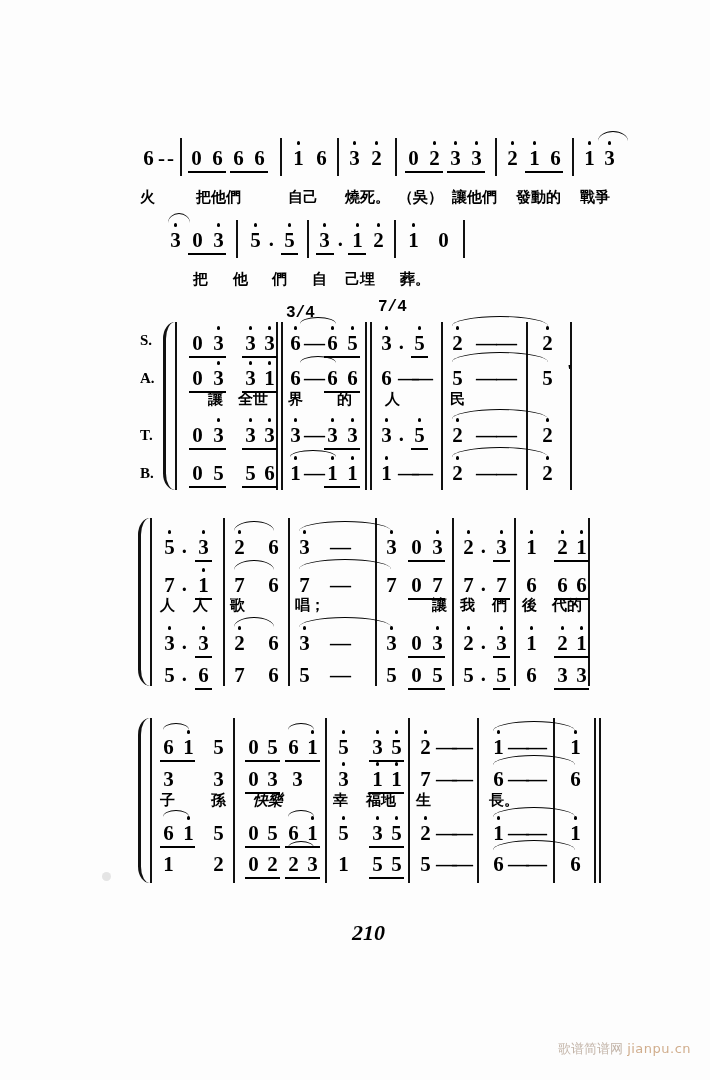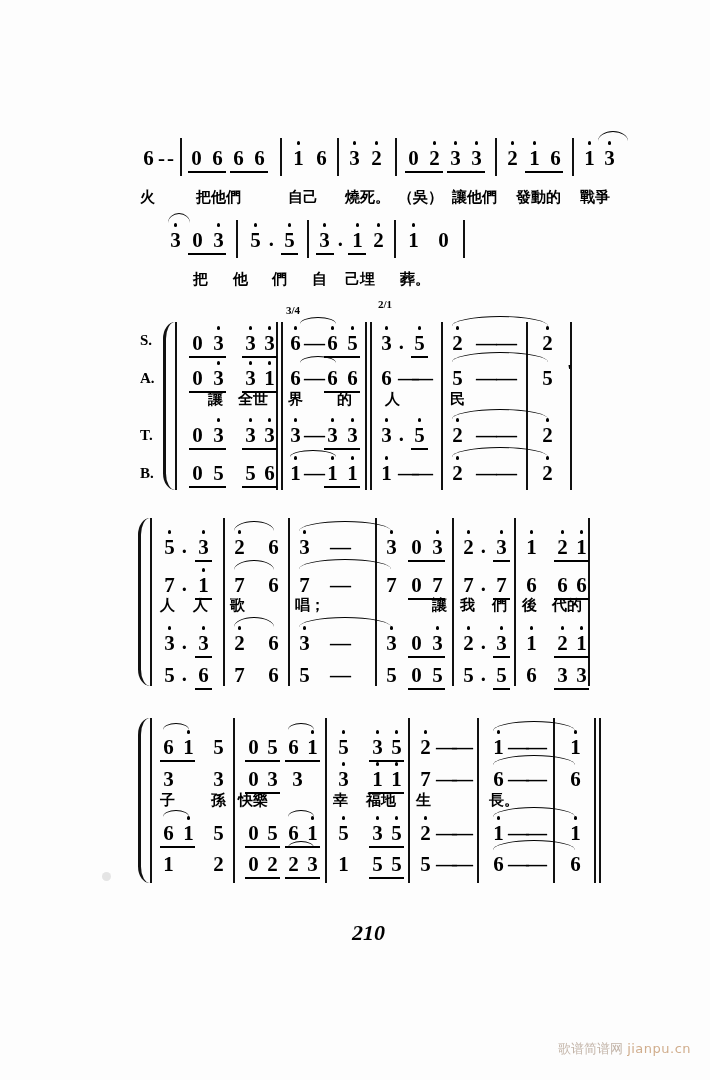--- a/index.html
+++ b/index.html
@@ -79,23 +79,23 @@
   .tie {
     position: absolute;
     border-top: 1.8px solid #000;
     border-radius: 50% / 100% 100% 0 0;
     border-left: 0; border-right: 0; border-bottom: 0;
     height: 9px;
   }
   .tie.flat { height: 6px; }
   .meter {
     position: absolute;
-    font-family: Liberation Serif, serif;
+    font-family: Liberation Mono, monospace;
     font-weight: 700;
-    font-size: 11px;
+    font-size: 16px;
     line-height: 1;
   }
   .part-label {
     position: absolute;
     font-family: "Liberation Serif", serif;
     font-weight: 700;
     font-size: 15px;
     line-height: 1;
   }
   .brace {
@@ -243,21 +243,21 @@
 
     <span class="part-label" style="left:140px;top:333px;">S.</span>
     <span class="part-label" style="left:140px;top:371px;">A.</span>
     <span class="part-label" style="left:140px;top:428px;">T.</span>
     <span class="part-label" style="left:140px;top:466px;">B.</span>
 
     <div class="brace" style="left:163px;top:322px;height:168px;"></div>
     <div class="sysline" style="left:175px;top:322px;height:168px;"></div>
 
     <span class="meter" style="left:286px;top:305px;">3/4</span>
-    <span class="meter" style="left:378px;top:299px;">2/1</span>
+    <span class="meter" style="left:378px;top:299px;">7/4</span>
 
     <div class="barline" style="left:276px;top:322px;height:168px;"></div>
     <div class="barline" style="left:281px;top:322px;height:168px;"></div>
     <div class="barline" style="left:365px;top:322px;height:168px;"></div>
     <div class="barline" style="left:370px;top:322px;height:168px;"></div>
     <div class="barline" style="left:441px;top:322px;height:168px;"></div>
     <div class="barline" style="left:526px;top:322px;height:168px;"></div>
     <div class="barline" style="left:570px;top:322px;height:168px;"></div>
 
     <span class="note" style="position:absolute;left:190px;top:333px;">0</span>
@@ -557,21 +557,21 @@
     <span class="dash" style="position:absolute;left:452px;top:769px;">—</span>
 
     <span class="note" style="position:absolute;left:491px;top:769px;">6</span>
     <span class="dash" style="position:absolute;left:508px;top:769px;">—</span>
     <span class="dash" style="position:absolute;left:526px;top:769px;">—</span>
     <span class="note" style="position:absolute;left:568px;top:769px;">6</span>
     <div class="tie" style="left:493px;top:755px;width:82px;"></div>
 
     <span class="lyric" style="left:160px;top:793px;">子</span>
     <span class="lyric" style="left:211px;top:793px;">孫</span>
-    <span class="lyric" style="left:238px;top:793px;">快樂</span>
+    <span class="lyric" style="left:253px;top:793px;font-style:italic;">快樂</span>
     <span class="lyric" style="left:333px;top:793px;">幸</span>
     <span class="lyric" style="left:366px;top:793px;">福地</span>
     <span class="lyric" style="left:416px;top:793px;">生</span>
     <span class="lyric" style="left:489px;top:793px;">長。</span>
 
     <span class="note" style="position:absolute;left:161px;top:823px;">6</span>
     <span class="note dot-hi" style="position:absolute;left:181px;top:823px;">1</span>
     <div class="beam" style="left:160px;top:846px;width:35px;"></div>
     <div class="tie flat" style="left:163px;top:810px;width:26px;"></div>
     <span class="note" style="position:absolute;left:211px;top:823px;">5</span>

